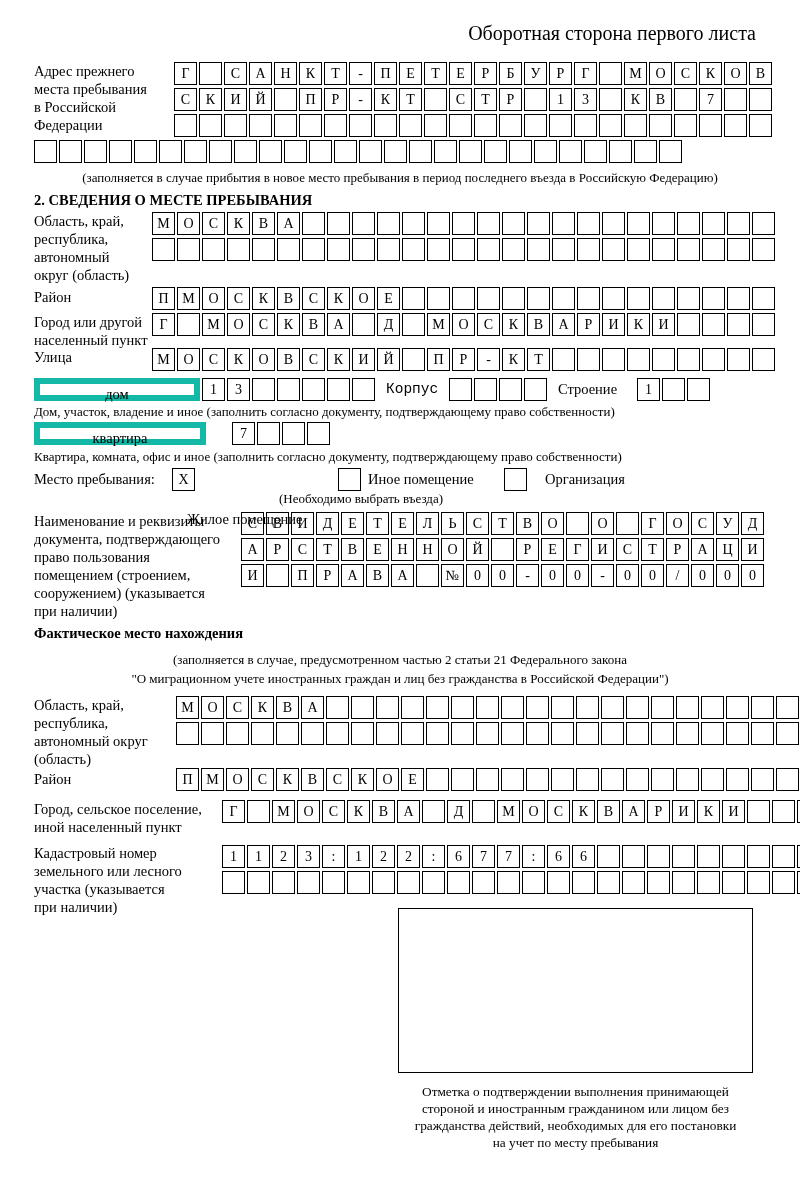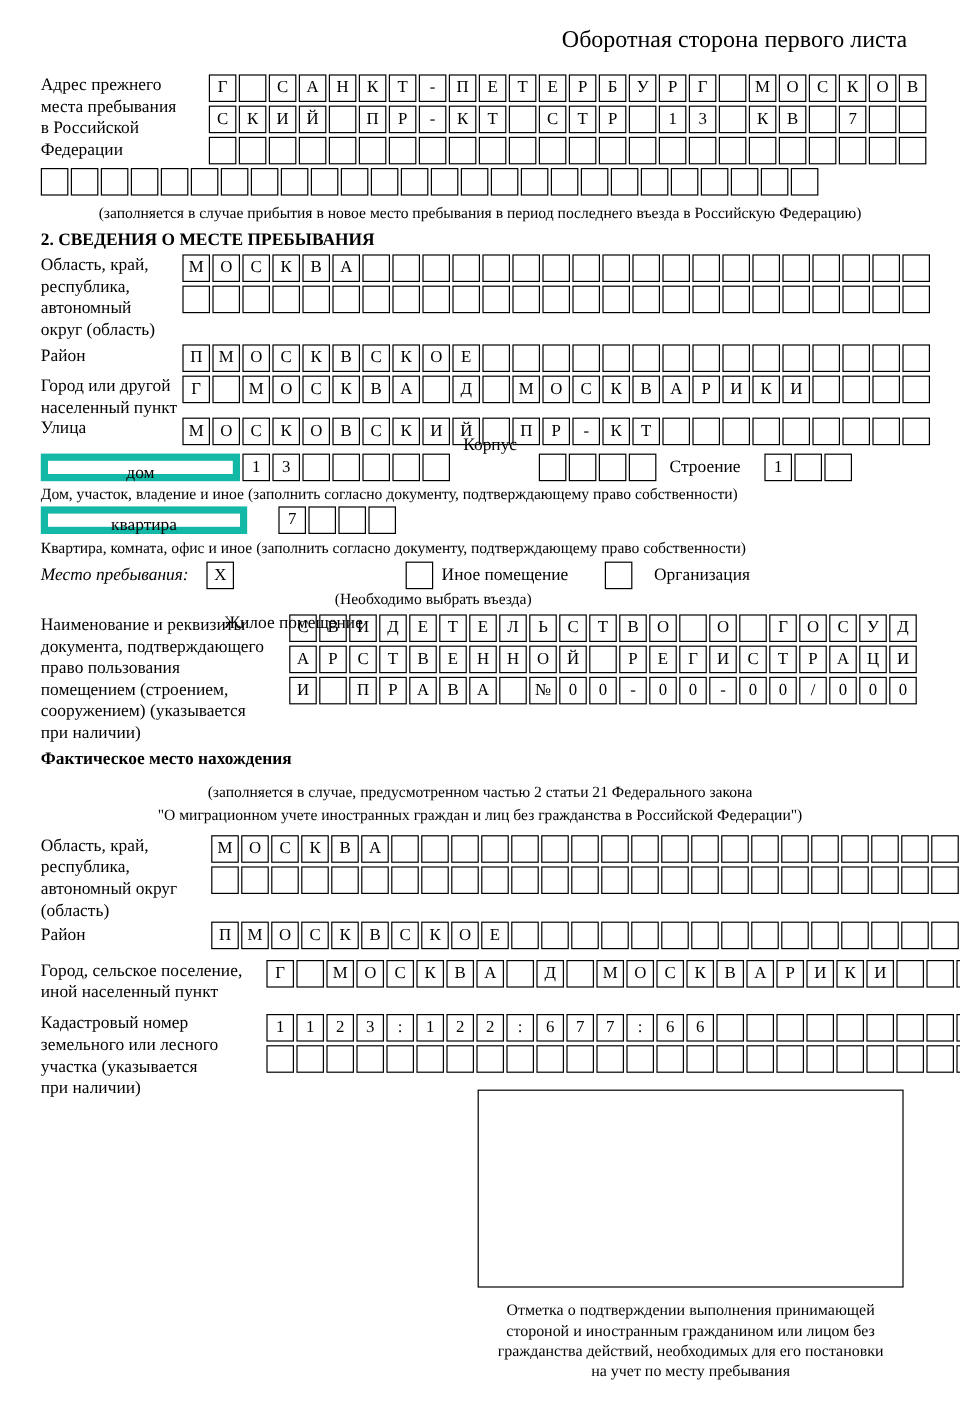--- a/index.html
+++ b/index.html
@@ -380,21 +380,21 @@
       <div class="row" id="s2-dom">
         <div class="cell">1</div>
         <div class="cell">3</div>
         <div class="cell"></div>
         <div class="cell"></div>
         <div class="cell"></div>
         <div class="cell"></div>
         <div class="cell"></div>
       </div>
     </div>
-  <div class="abs inline-label" style="top:360px; left:386px;">Корпус</div>
+  <div class="abs inline-label" style="top:378px; left:386px;font-family:Liberation Mono, monospace;">Корпус</div>
   <div class="abs" style="top:378px; left:449px;">
       <div class="row" id="s2-korp">
         <div class="cell"></div>
         <div class="cell"></div>
         <div class="cell"></div>
         <div class="cell"></div>
       </div>
     </div>
   <div class="abs inline-label" style="top:378px; left:558px;">Строение</div>
   <div class="abs" style="top:378px; left:637px;">
@@ -410,21 +410,21 @@
   <div class="abs" style="top:422px; left:232px;">
       <div class="row" id="s2-flat">
         <div class="cell">7</div>
         <div class="cell"></div>
         <div class="cell"></div>
         <div class="cell"></div>
       </div>
     </div>
   <div class="abs lbl-sm" style="top:448px; left:34px; width:720px;">Квартира, комната, офис и иное (заполнить согласно документу, подтверждающему право собственности)</div>
 
-  <div class="abs inline-label" style="top:468px; left:34px;font-style:italic;">Место пребывания:</div>
+  <div class="abs inline-label" style="top:468px; left:34px;">Место пребывания:</div>
   <div class="abs cell" style="top:468px; left:172px;">X</div>
   <div class="abs inline-label" style="top:468px; left:187px;margin-top:40px;">Жилое помещение</div>
   <div class="abs cell" style="top:468px; left:338px;"></div>
   <div class="abs inline-label" style="top:468px; left:368px;">Иное помещение</div>
   <div class="abs cell" style="top:468px; left:504px;"></div>
   <div class="abs inline-label" style="top:468px; left:545px;">Организация</div>
   <div class="abs lbl-sm" style="top:490px; left:201px; width:320px; text-align:center;">(Необходимо выбрать въезда)</div>
 
   <div class="abs lbl" style="top:512px; left:34px; width:200px;">Наименование и реквизиты
 документа, подтверждающего

